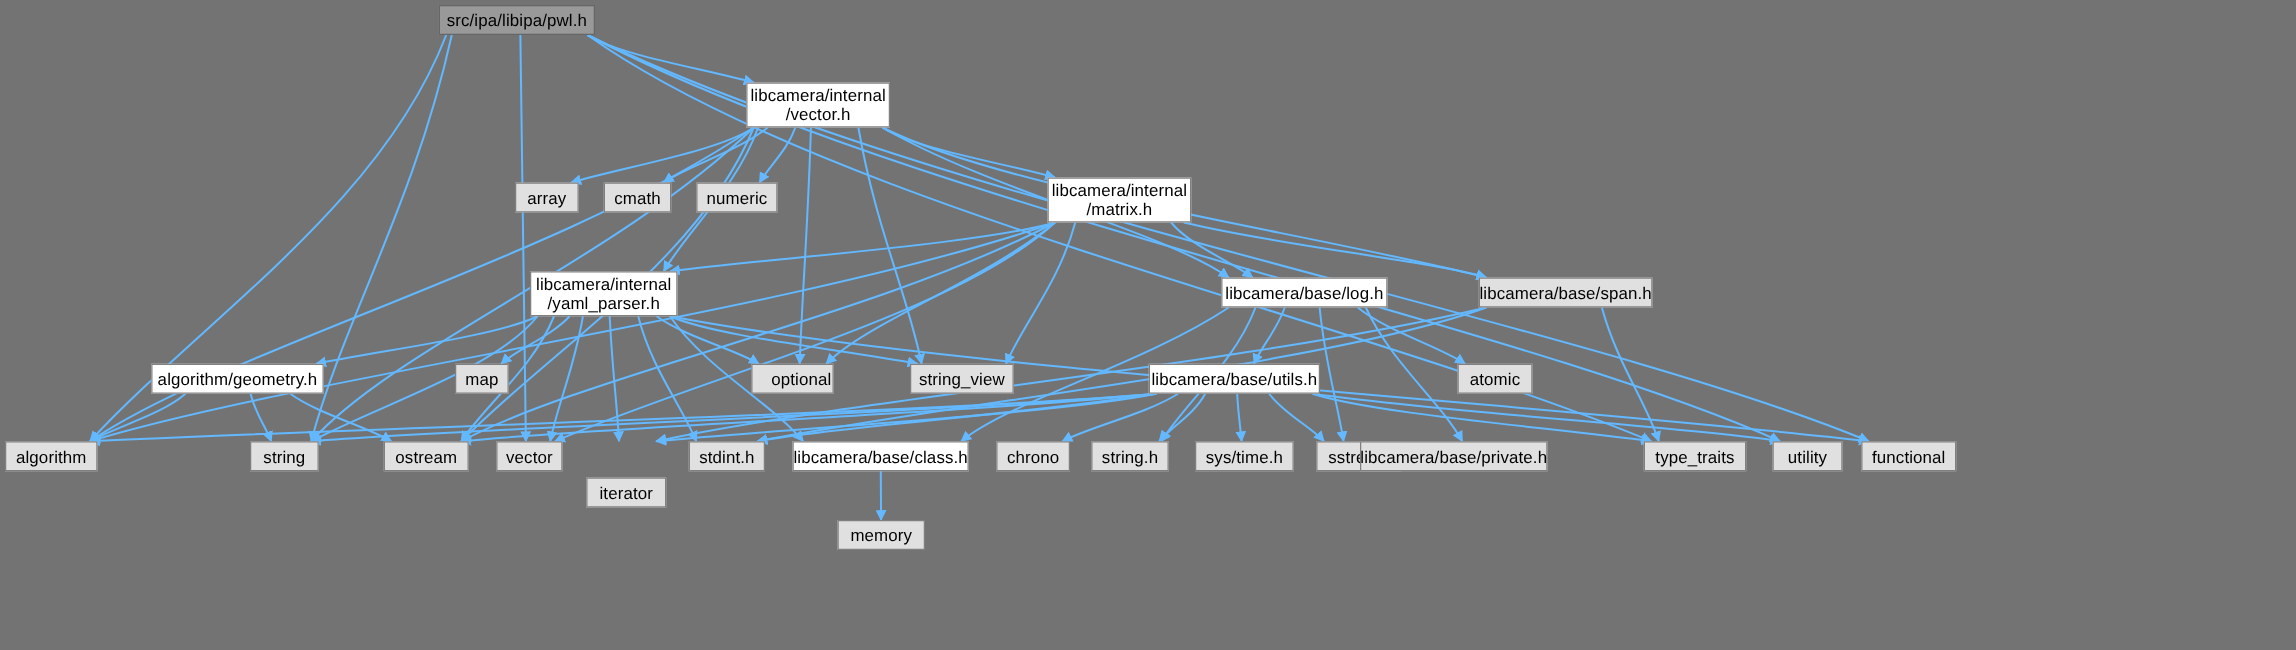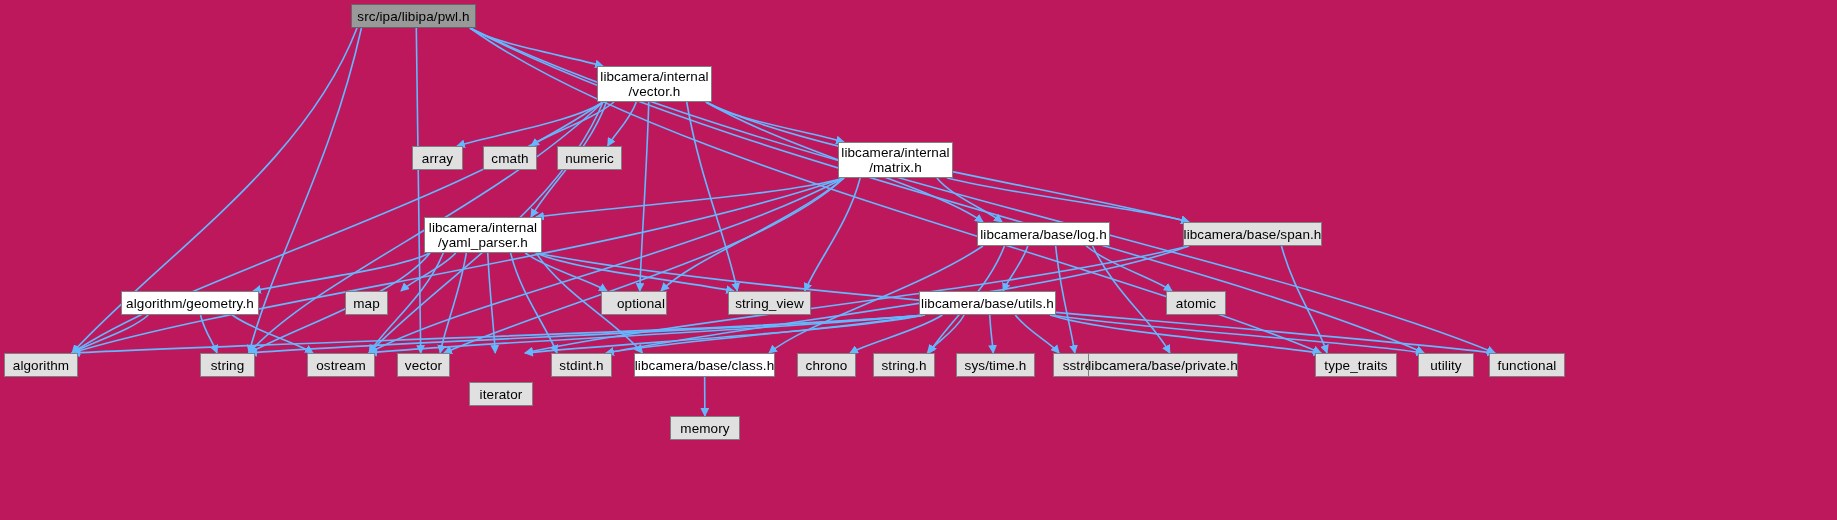--- a/index.html
+++ b/index.html
@@ -4,21 +4,21 @@
 <style>
   html, body {
     margin: 0;
     padding: 0;
     background: #000000;
   }
   #graph {
     position: relative;
     width: 1837px;
     height: 520px;
-    background: #be185d;
+    background: #737373;
     overflow: hidden;
     font-family: "Liberation Sans", sans-serif;
   }
   #edges {
     position: absolute;
     left: 0;
     top: 0;
     width: 1837px;
     height: 520px;
     pointer-events: none;
@@ -125,21 +125,21 @@
       <div class="node fill-gray" style="left: 412px; top: 146px; width: 51px; height: 24px;">array</div>
       <div class="node fill-gray" style="left: 483px; top: 146px; width: 54px; height: 24px;">cmath</div>
       <div class="node fill-gray" style="left: 557px; top: 146px; width: 65px; height: 24px;">numeric</div>
       <div class="node fill-white" style="left: 838px; top: 142px; width: 115px; height: 36px;">libcamera/internal
 /matrix.h</div>
       <div class="node fill-white" style="left: 424px; top: 217px; width: 118px; height: 36px;">libcamera/internal
 /yaml_parser.h</div>
       <div class="node fill-white" style="left: 977px; top: 222px; width: 133px; height: 24px;">libcamera/base/log.h</div>
       <div class="node fill-gray" style="left: 1183px; top: 222px; width: 139px; height: 24px;">libcamera/base/span.h</div>
       <div class="node fill-white" style="left: 121px; top: 291px; width: 138px; height: 24px;">algorithm/geometry.h</div>
-      <div class="node fill-gray" style="left: 345px; top: 291px; width: 43px; height: 24px;">map</div>
+      <div class="node fill-gray" style="left: 364px; top: 291px; width: 43px; height: 24px;">map</div>
       <div class="node fill-gray" style="left: 601px; top: 291px; width: 66px; height: 24px; padding-left: 14px;">optional</div>
       <div class="node fill-gray" style="left: 728px; top: 291px; width: 83px; height: 24px;">string_view</div>
       <div class="node fill-white" style="left: 919px; top: 291px; width: 137px; height: 24px;">libcamera/base/utils.h</div>
       <div class="node fill-gray" style="left: 1166px; top: 291px; width: 60px; height: 24px;">atomic</div>
       <div class="node fill-gray" style="left: 4px; top: 353px; width: 74px; height: 24px;">algorithm</div>
       <div class="node fill-gray" style="left: 200px; top: 353px; width: 55px; height: 24px;">string</div>
       <div class="node fill-gray" style="left: 307px; top: 353px; width: 68px; height: 24px;">ostream</div>
       <div class="node fill-gray" style="left: 397px; top: 353px; width: 53px; height: 24px;">vector</div>
       <div class="node fill-gray" style="left: 469px; top: 353px; width: 64px; height: 24px; margin-top: 29px;">iterator</div>
       <div class="node fill-gray" style="left: 551px; top: 353px; width: 61px; height: 24px;">stdint.h</div>

